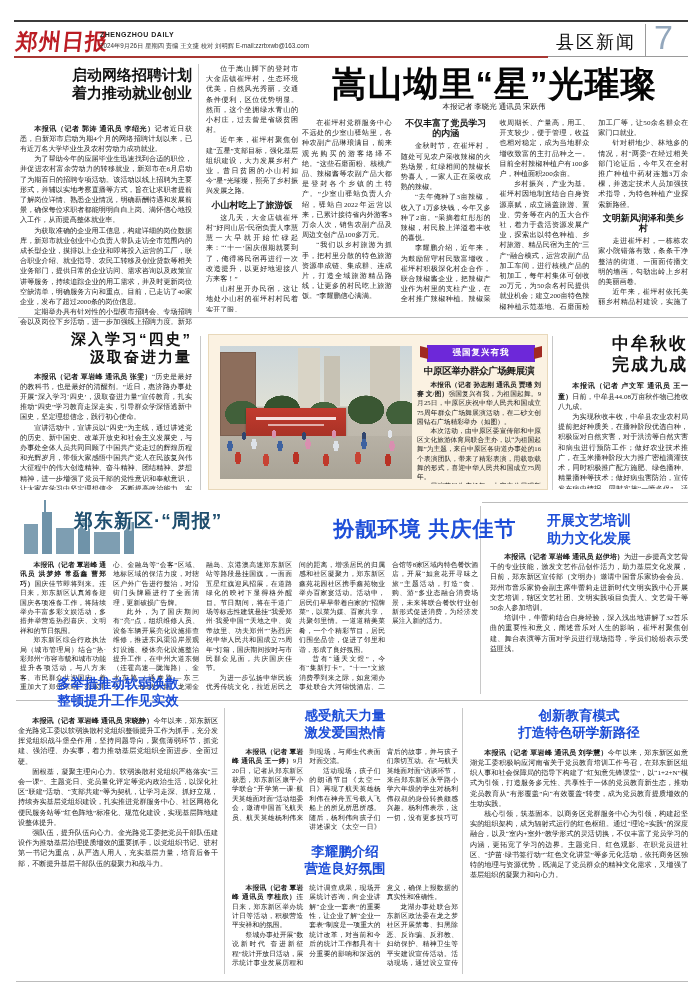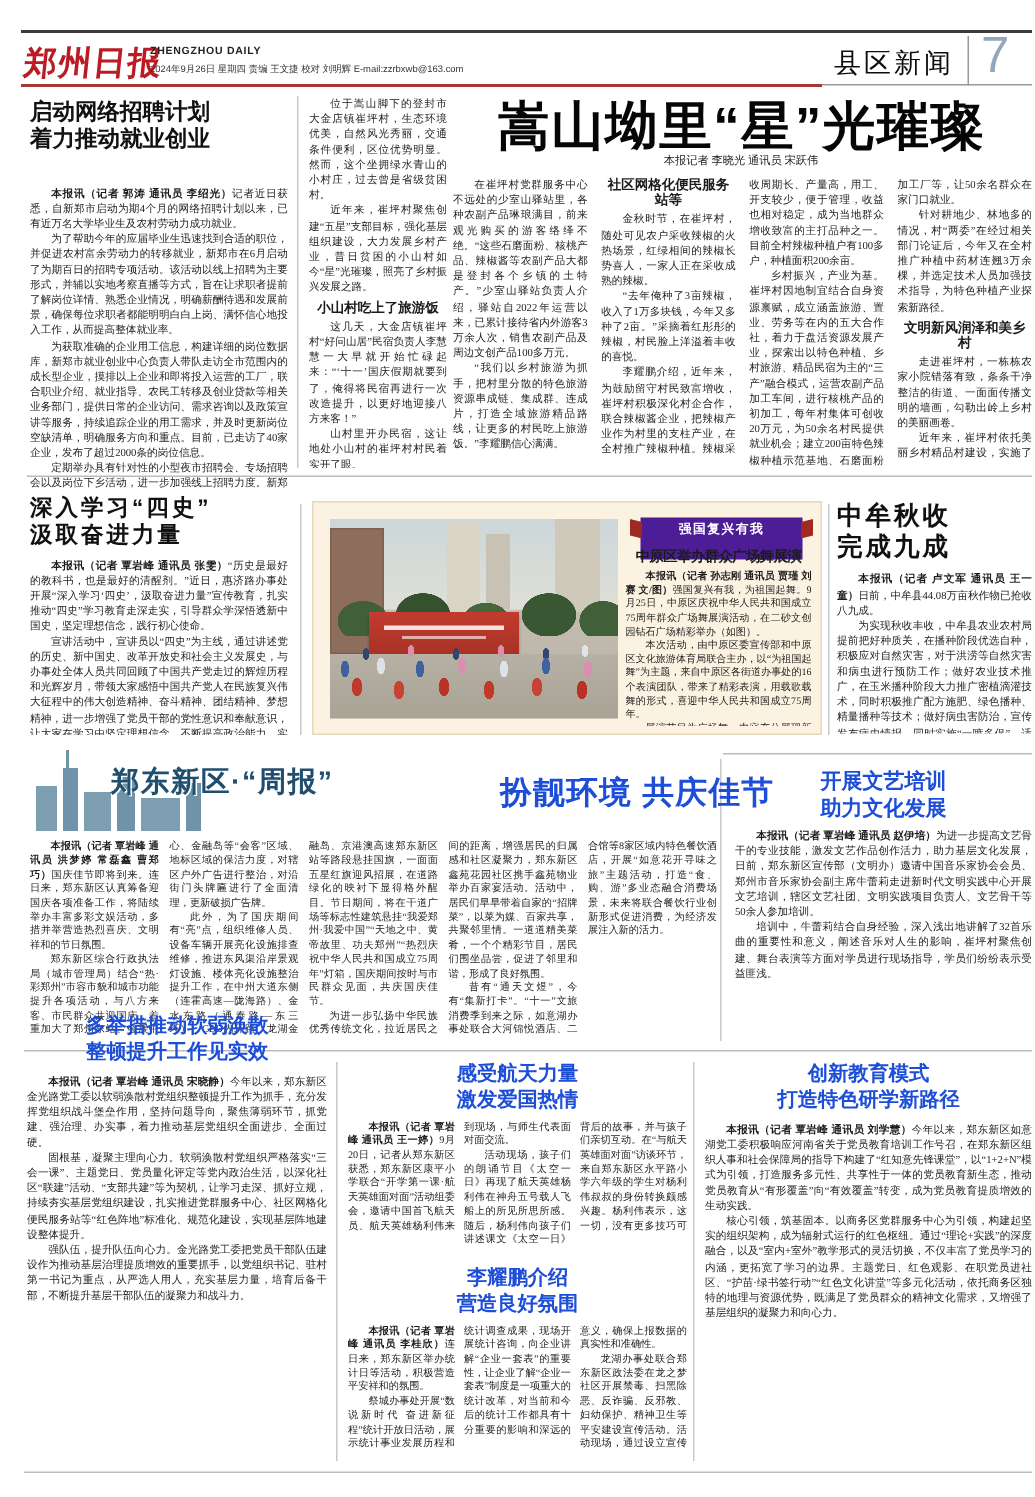--- a/index.html
+++ b/index.html
@@ -12,21 +12,21 @@
   .topline { left:14px; top:20px; width:674px; height:2px; background:#3c3c3c; }
   .logo-cn { left:16px; top:27px; font-size:22px; font-weight:900; color:#bb1c23;
              font-family:"Liberation Serif", serif; transform:skewX(-6deg); letter-spacing:1px; }
   .mast-en { left:100px; top:31px; font-size:7px; font-weight:bold; color:#222; letter-spacing:.5px; font-family:"Liberation Sans", sans-serif;}
   .mast-date { left:100px; top:42px; font-size:6.3px; color:#333; font-family:"Liberation Sans", sans-serif; }
   .redline { left:14px; top:56px; width:534px; height:2px; background:#a83733; }
   .grayline-r { left:548px; top:56px; width:140px; height:1px; background:#9a9a9a; }
   .section-label { left:556px; top:30px; font-size:18px; font-weight:normal; color:#0d0d0d; letter-spacing:2px; font-family:"Liberation Sans", sans-serif;}
   .pagenum-div { left:645px; top:24px; width:1px; height:33px; background:#9a9a9a; }
   .pagenum { left:654px; top:18px; font-size:34px; color:#93a7bc; font-family:"Liberation Sans", sans-serif; font-weight:400; }
-  .headline-s { font-family:"Liberation Sans", sans-serif; font-weight:900; color:#111; line-height:1.22; text-align:left; }
+  .headline-s { font-family:"Liberation Sans", sans-serif; font-weight:900; color:#111; line-height:1.22; text-align:right; }
   .body-txt { font-size:7.1px; line-height:10.2px; text-align:justify; overflow:hidden; }
   .body-txt p { text-indent:2em; margin:0; }
   .body-txt b { font-family:"Liberation Sans", sans-serif; }
   .subhead { text-align:center; text-indent:0 !important; font-weight:900; font-size:9px;
              font-family:"Liberation Sans", sans-serif; margin:3px 0 !important; }
   .vdiv { width:1px; background:#c8c8c8; }
   .hdiv { height:1px; background:#bcbcbc; }
 
   
   .star-headline { left:300px; top:61px; width:388px; font-size:35px; letter-spacing:1px;
@@ -71,21 +71,21 @@
         radial-gradient(4px 8px at 88px 98px, #d98fb0 68%, transparent 70%),
         radial-gradient(4px 8px at 116px 100px, #dde2e8 68%, transparent 70%),
         radial-gradient(4px 8px at 144px 98px, #3e62a0 68%, transparent 70%),
         radial-gradient(4px 8px at 172px 100px, #d98fb0 68%, transparent 70%),
         radial-gradient(3px 6px at 24px 90px, #31456e 68%, transparent 70%),
         radial-gradient(3px 6px at 54px 88px, #d88fae 68%, transparent 70%),
         radial-gradient(3px 6px at 84px 90px, #31456e 68%, transparent 70%),
         radial-gradient(3px 6px at 114px 88px, #d88fae 68%, transparent 70%),
         radial-gradient(3px 6px at 144px 90px, #31456e 68%, transparent 70%),
         radial-gradient(3px 6px at 170px 88px, #e2e5ea 68%, transparent 70%); }
-  .banner { position:absolute; left:218px; top:10px; width:108px; height:28px; background:#4c1d95;
+  .banner { position:absolute; left:218px; top:10px; width:108px; height:17px; background:#6d28d9;
             color:#fff; font-size:8.5px; font-weight:bold; text-align:center; line-height:15px;
             font-family:"Liberation Sans", sans-serif; letter-spacing:1px; }
   .banner:before, .banner:after { content:""; position:absolute; top:2px; width:8px; height:11px; background:#a02a22; }
   .banner:before { left:-7px; transform:skewY(14deg); }
   .banner:after { right:-7px; transform:skewY(-14deg); }
   .dance-title { position:absolute; left:206px; top:30px; width:128px; font-size:9.6px; font-weight:900;
                  font-family:"Liberation Sans", sans-serif; text-align:center; white-space:nowrap; letter-spacing:-.4px; }
   .dance-body { position:absolute; left:208px; top:45px; width:124px; height:104px;
                 font-size:6.7px; line-height:9.2px; text-align:justify; overflow:hidden; }
   .dance-body p { text-indent:2em; }
@@ -144,21 +144,21 @@
     <p>近年来，崔坪村聚焦创建“五星”支部目标，强化基层组织建设，大力发展乡村产业，昔日贫困的小山村如今“星”光璀璨，照亮了乡村振兴发展之路。</p>
     <div class="subhead">小山村吃上了旅游饭</div>
     <p>这几天，大金店镇崔坪村“好问山居”民宿负责人李慧慧一大早就开始忙碌起来：“‘十一’国庆假期就要到了，俺得将民宿再进行一次改造提升，以更好地迎接八方来客！”</p>
     <p>山村里开办民宿，这让地处小山村的崔坪村村民着实开了眼。</p>
 
   </div>
 
   <div class="abs body-txt cols4" style="left:302px; top:118px; width:386px; height:194px;">
     <p>在崔坪村党群服务中心不远处的少室山驿站里，各种农副产品琳琅满目，前来观光购买的游客络绎不绝。“这些石磨面粉、核桃产品、辣椒酱等农副产品大都是登封各个乡镇的土特产。”少室山驿站负责人介绍，驿站自2022年运营以来，已累计接待省内外游客3万余人次，销售农副产品及周边文创产品100多万元。</p>
     <p>“我们以乡村旅游为抓手，把村里分散的特色旅游资源串成链、集成群、连成片，打造全域旅游精品路线，让更多的村民吃上旅游饭。”李耀鹏信心满满。</p>
-    <div class="subhead">社区网格化便民服务站等</div>
+    <div class="subhead">不仅丰富了党员学习的内涵</div>
     <p>金秋时节，在崔坪村，随处可见农户采收辣椒的火热场景，红绿相间的辣椒长势喜人，一家人正在采收成熟的辣椒。</p>
     <p>“去年俺种了3亩辣椒，收入了1万多块钱，今年又多种了2亩。”采摘着红彤彤的辣椒，村民脸上洋溢着丰收的喜悦。</p>
     <p>李耀鹏介绍，近年来，为鼓励留守村民致富增收，崔坪村积极深化村企合作，联合辣椒酱企业，把辣椒产业作为村里的支柱产业，在全村推广辣椒种植。辣椒采收周期长、产量高，用工、开支较少，便于管理，收益也相对稳定，成为当地群众增收致富的主打品种之一。目前全村辣椒种植户有100多户，种植面积200余亩。</p>
     <p>乡村振兴，产业为基。崔坪村因地制宜结合自身资源禀赋，成立涵盖旅游、置业、劳务等在内的五大合作社，着力于盘活资源发展产业，探索出以特色种植、乡村旅游、精品民宿为主的“三产”融合模式，运营农副产品加工车间，进行核桃产品的初加工，每年村集体可创收20万元，为50余名村民提供就业机会；建立200亩特色辣椒种植示范基地、石磨面粉加工厂等，让50余名群众在家门口就业。</p>
     <p>针对耕地少、林地多的情况，村“两委”在经过相关部门论证后，今年又在全村推广种植中药材连翘3万余棵，并选定技术人员加强技术指导，为特色种植产业探索新路径。</p>
     <div class="subhead">文明新风润泽和美乡村</div>
     <p>走进崔坪村，一栋栋农家小院错落有致，条条干净整洁的街道、一面面传播文明的墙画，勾勒出岭上乡村的美丽画卷。</p>
     <p>近年来，崔坪村依托美丽乡村精品村建设，实施了基础设施改善、污水处理等项目，以治理“六乱”、开展“六清”为抓手，动员群众对主次干道、房前屋后、坑塘沟渠的垃圾杂物进行清理，持续推进环境整治，清理卫生死角，打造美丽庭院，村里的小菜园变成小果园、小花园、小游园，村容村貌焕然一新。</p>
 
   </div>

